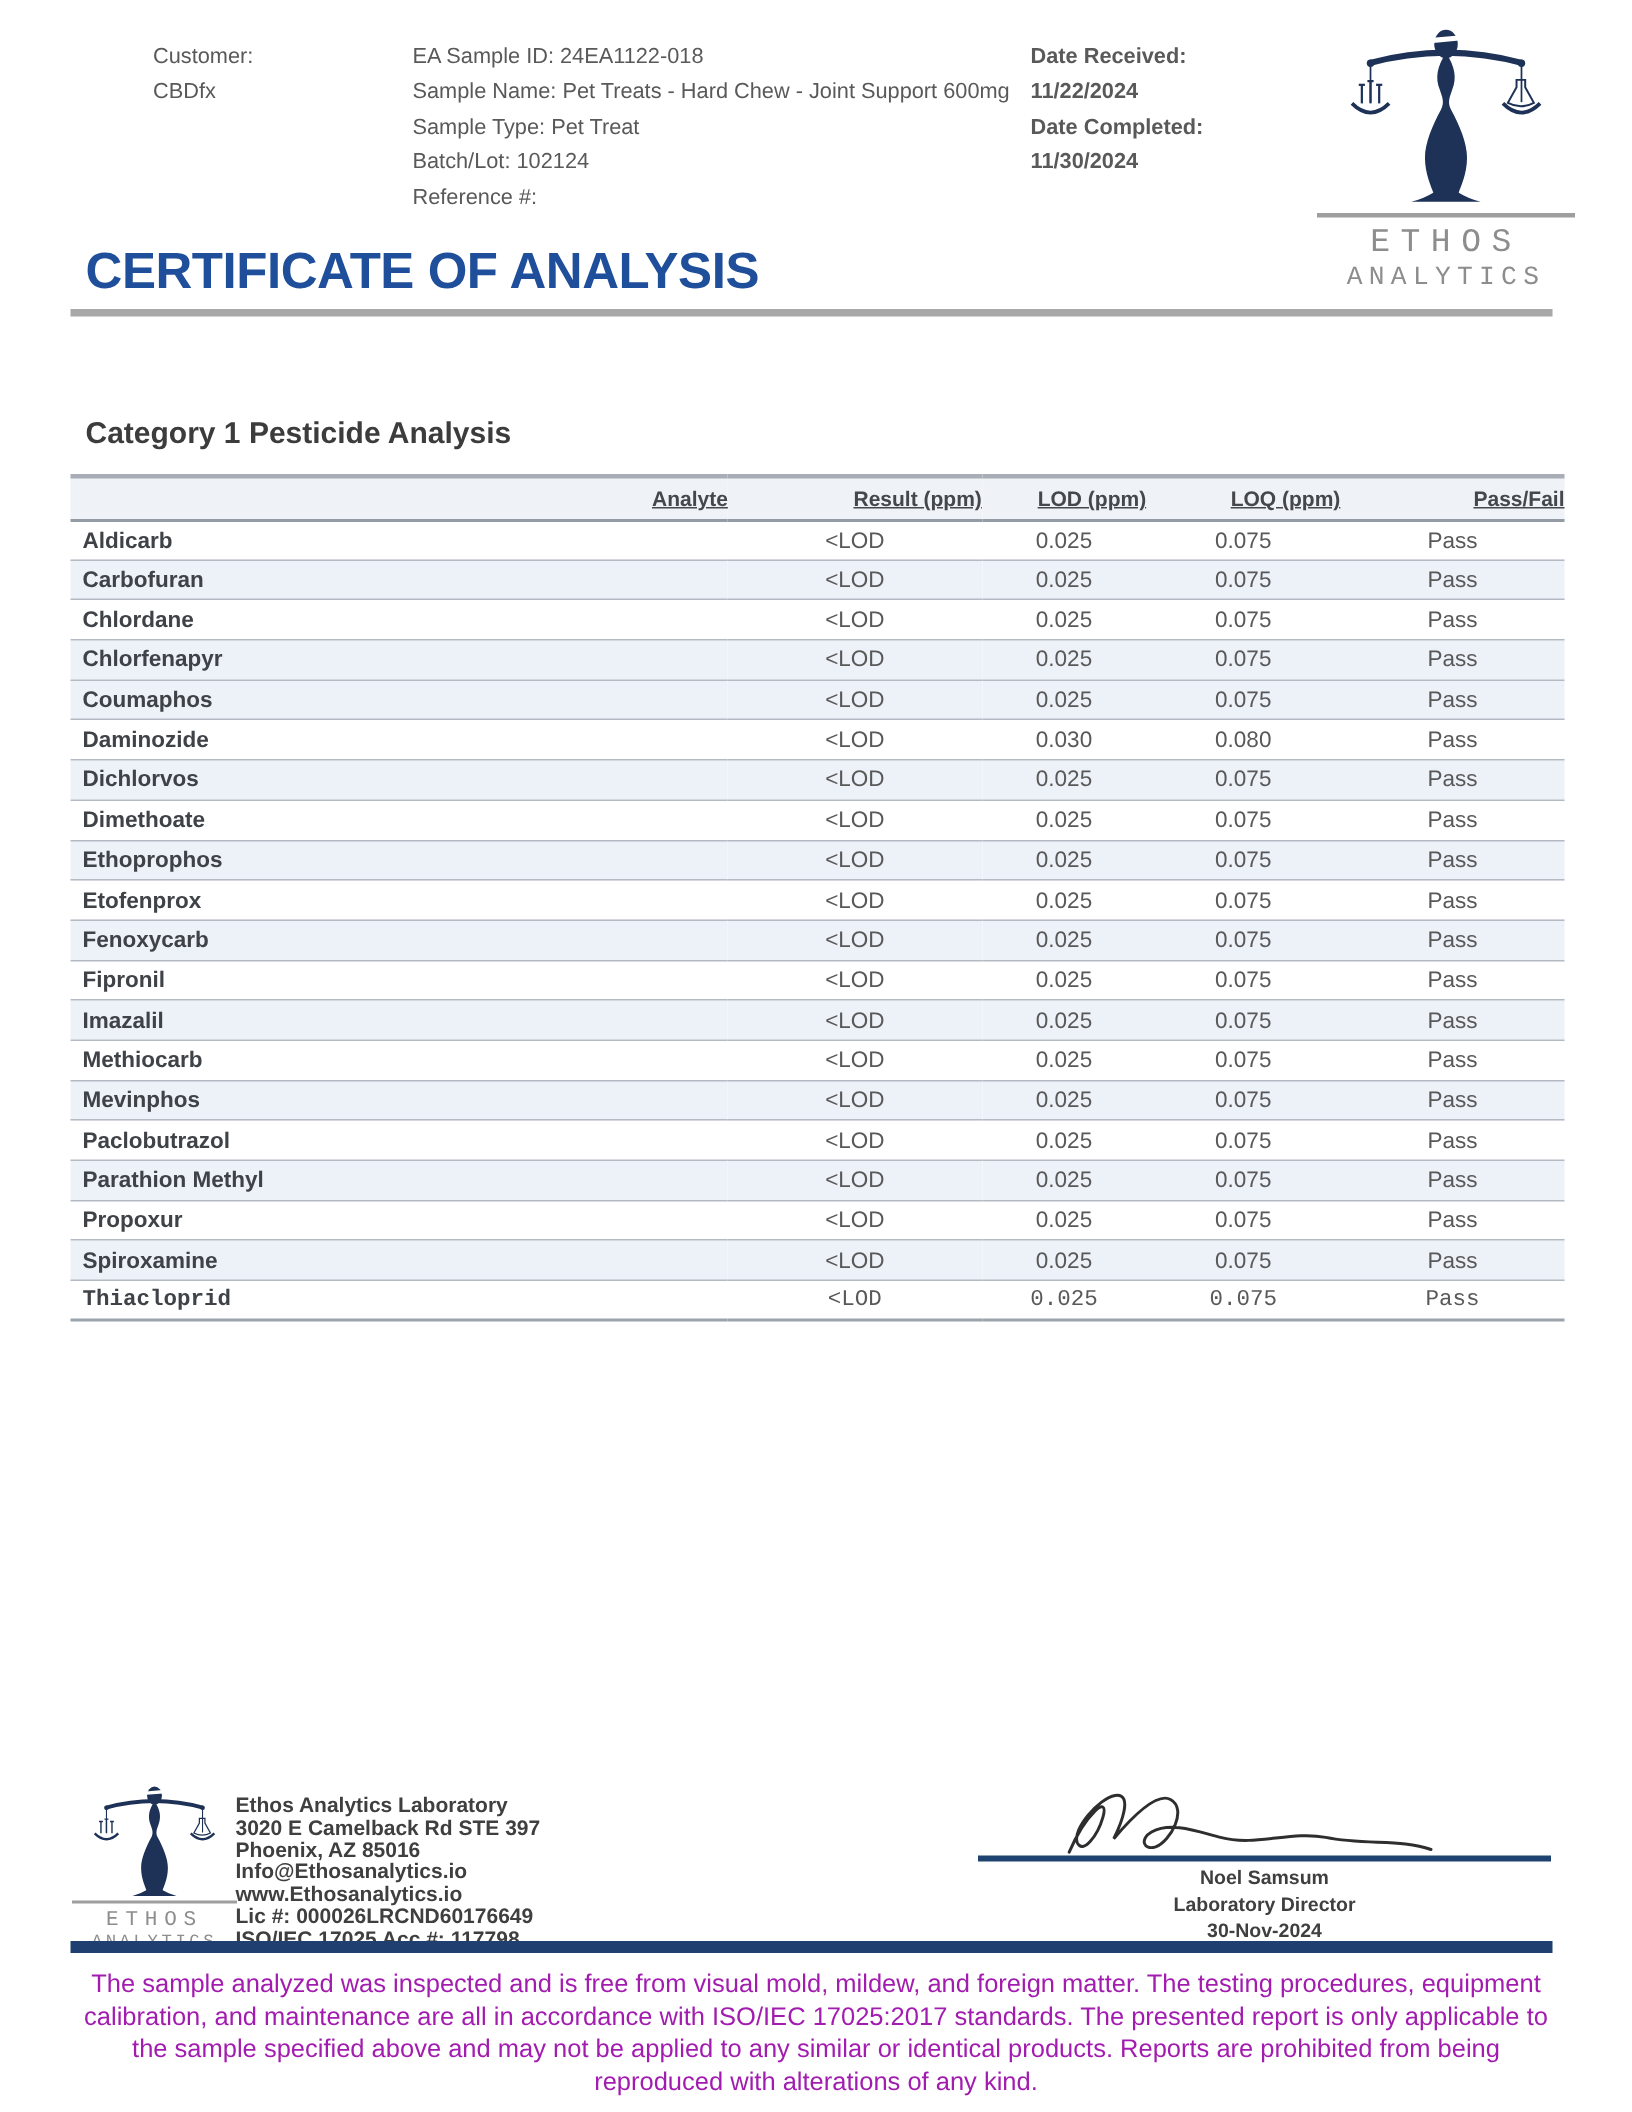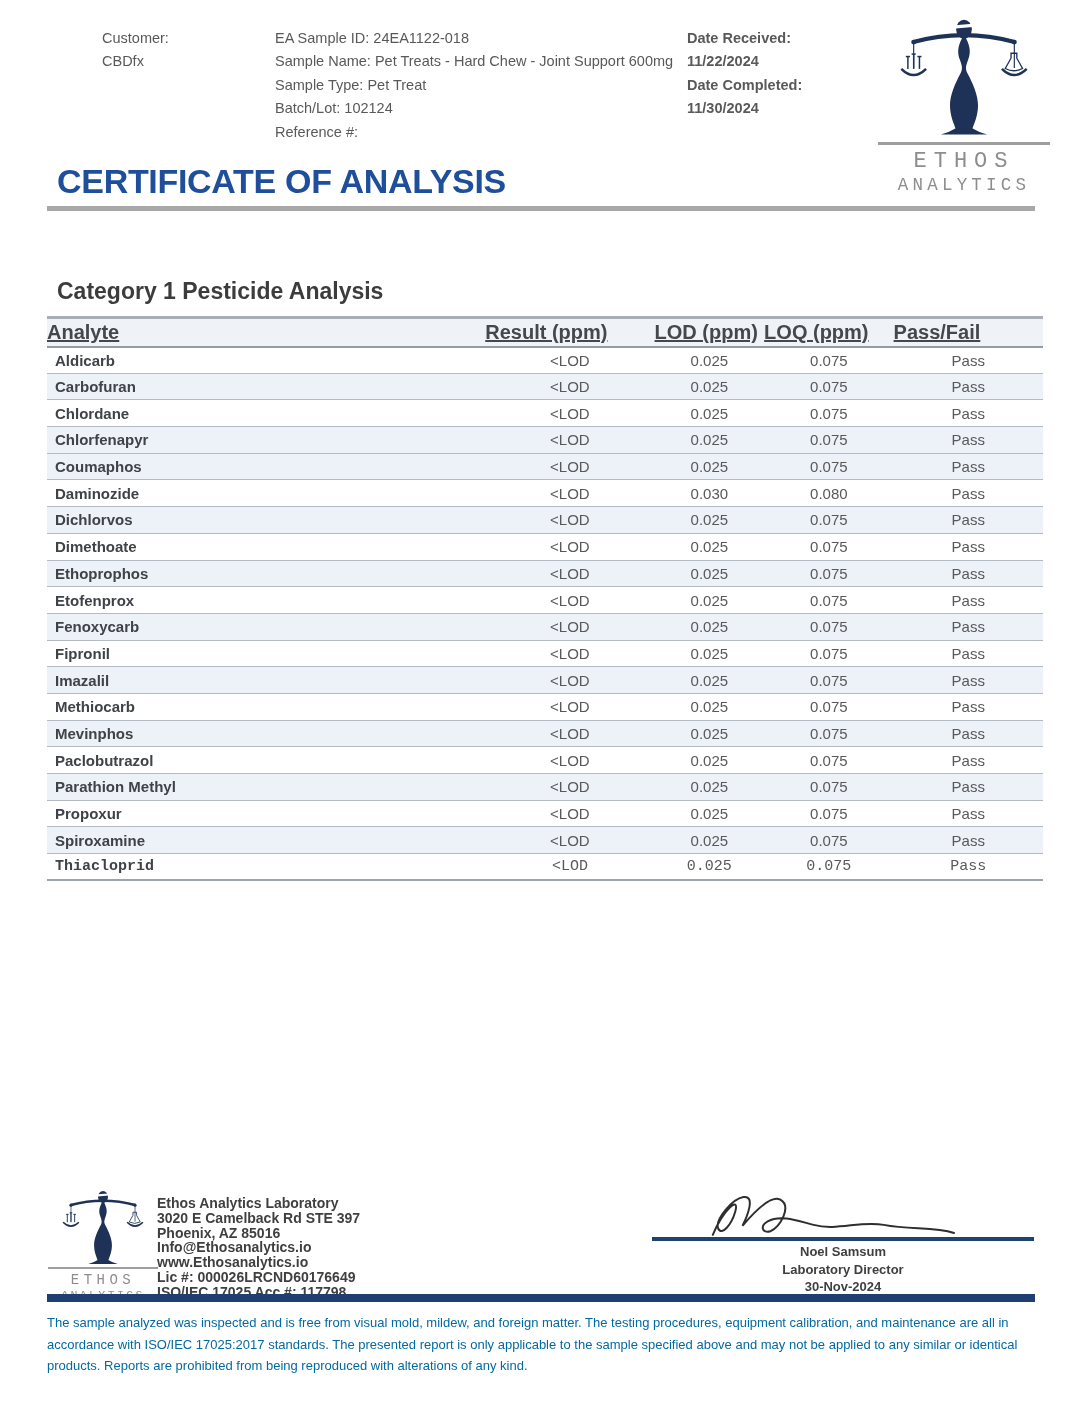--- a/index.html
+++ b/index.html
@@ -32,34 +32,34 @@
   
   .title {
     position:absolute; left:57px; top:162px;
     font-size:34px; font-weight:bold; letter-spacing:-0.3px; color:#1f4e9b;
   }
   .title-rule { position:absolute; left:47px; top:206px; width:988px; height:5px; background:#a8a8a8; }
 
   
   .section-heading {
     position:absolute; left:57px; top:278px;
-    font-size:23px; font-weight:bold; color:#3c3c3c;
+    font-size:20px; font-weight:bold; color:#3c3c3c;
   }
 
   
   .analysis-table {
     position:absolute; left:47px; top:316px; width:996px;
     border-collapse:collapse; table-layout:fixed;
     border-top:3px solid #a9aeb6; border-bottom:2px solid #9ba3ac;
     font-size:15px;
   }
   .analysis-table thead tr { background:#eff2f7; border-bottom:2px solid #939ba5; }
   .analysis-table th {
-    font-size:20px; font-weight:bold; color:#44474c;
-    text-decoration:underline; text-align:left; height:29px; vertical-align:middle;
+    font-size:14px; font-weight:bold; color:#44474c;
+    text-decoration:underline; text-align:right; height:29px; vertical-align:middle;
   }
   .analysis-table tbody tr { border-bottom:1px solid #b3bac4;margin-left:25px; }
   .analysis-table tbody tr:last-child { border-bottom:none;font-family:Liberation Mono, monospace; }
   .analysis-table tbody tr.alt { background:#edf1f8; }
   .analysis-table td { height:26.7px; vertical-align:middle; color:#595959; text-align:center; }
   .analysis-table td.td-analyte {
     text-align:left; padding-left:8px; font-weight:bold; color:#3f4347;
   }
 
   
@@ -69,21 +69,21 @@
   }
   .signature-img { position:absolute; left:688px; top:1188px; width:280px; height:54px; }
   .signature-line { position:absolute; left:652px; top:1237px; width:382px; height:3.5px; background:#1f4370; }
   .signature-block {
     position:absolute; left:652px; top:1243px; width:382px;
     text-align:center; font-size:13px; font-weight:bold; color:#3f3f3f; line-height:17.6px;
   }
   .bottom-bar { position:absolute; left:47px; top:1294px; width:988px; height:8px; background:#1e3f70; }
   .disclaimer {
     position:absolute; left:47px; top:1312px; width:994px;
-    font-size:13px; color:#0369a1; line-height:21.5px;
+    text-align:center; font-size:17px; color:#a21caf; line-height:21.5px;
   }
 </style>
 </head>
 <body>
 
 <div class="page">
 
   <div class="meta-block meta-customer">
     <div>Customer:</div>
     <div>CBDfx</div>

